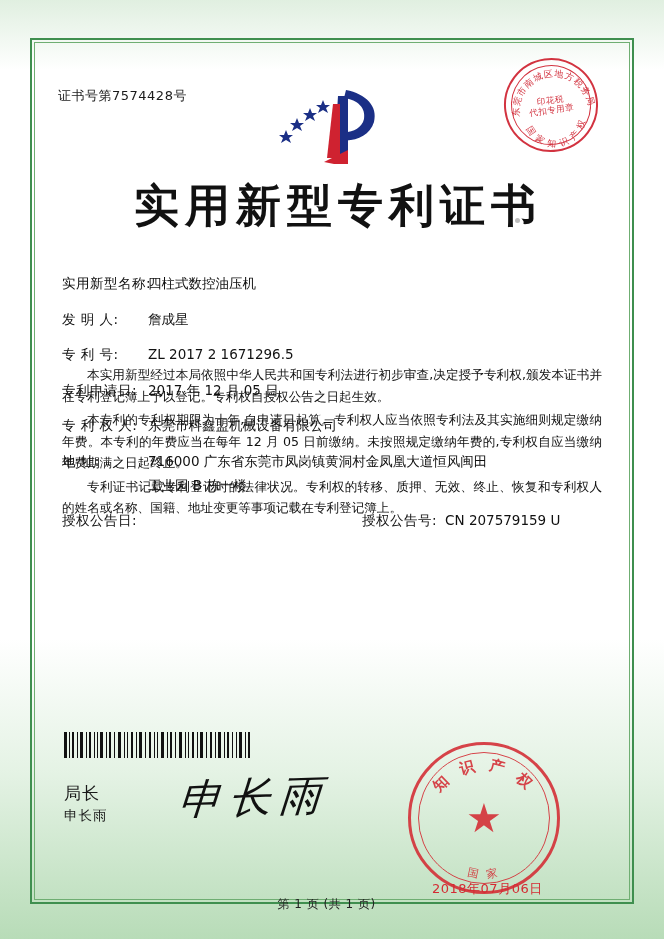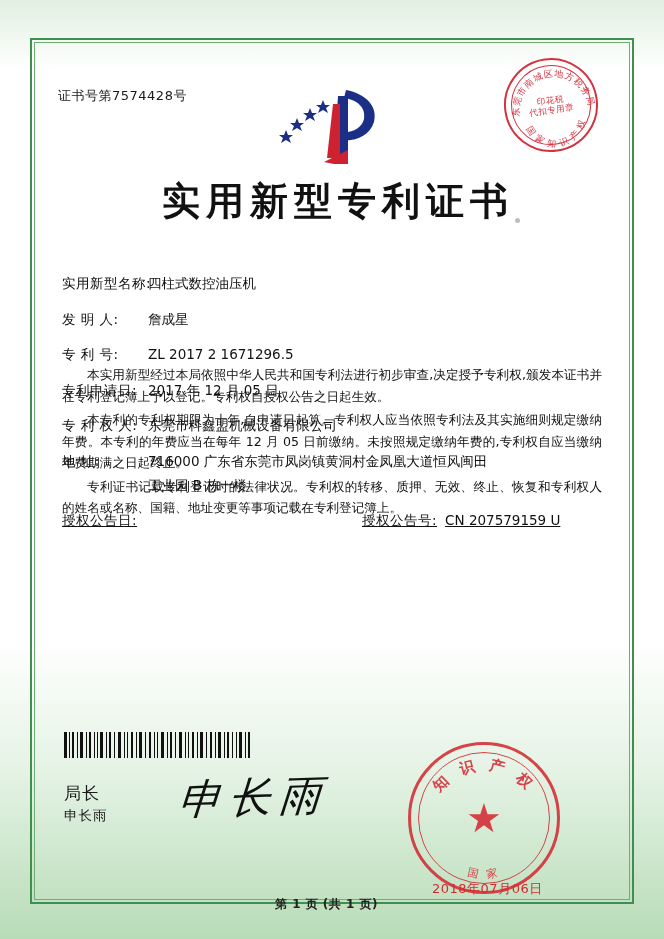--- a/index.html
+++ b/index.html
@@ -118,21 +118,21 @@
     letter-spacing: 0.5px;
   }
   .stamp-top .core div { white-space: nowrap; }
 
   .title {
     position: absolute;
     left: 0;
     right: 0;
     top: 134px;
     text-align: center;
-    font-size: 38px;
+    font-size: 45px;
     font-weight: bold;
     letter-spacing: 6px;
     color: #111111;
     font-family: "DejaVu Sans", "Liberation Sans", sans-serif;
     margin-left: 12px;
   }
   .title-dot {
     position: absolute;
     left: 481px;
     top: 176px;
@@ -168,21 +168,20 @@
   .field-value .line2 {
     display: block;
     margin-top: 5px;
   }
 
   .dual-row {
     display: flex;
     align-items: flex-start;
     margin-bottom: 8px;
     line-height: 19px;
-    text-decoration: underline;
   }
   .dual-left {
     display: flex;
     flex: 0 0 300px;
   }
   .dual-right {
     display: flex;
   }
   .dual-right .field-label {
     width: auto;
@@ -285,21 +284,20 @@
 
   .footer {
     position: absolute;
     left: 0;
     right: 11px;
     bottom: 26px;
     text-align: center;
     font-size: 12px;
     color: #222;
     letter-spacing: 0.5px;
-    font-weight: bold;
   }
 
   .arc-text {
     font-size: 9px;
     fill: #cf2230;
     letter-spacing: 1px;
   }
   .arc-text-main {
     font-size: 15px;
     fill: #d42b33;

